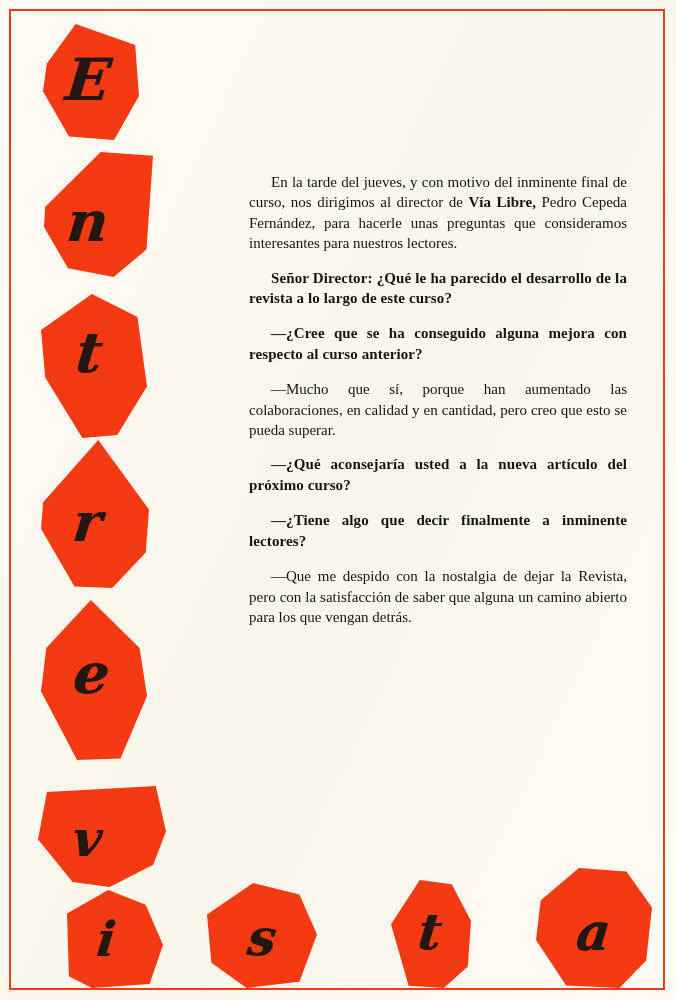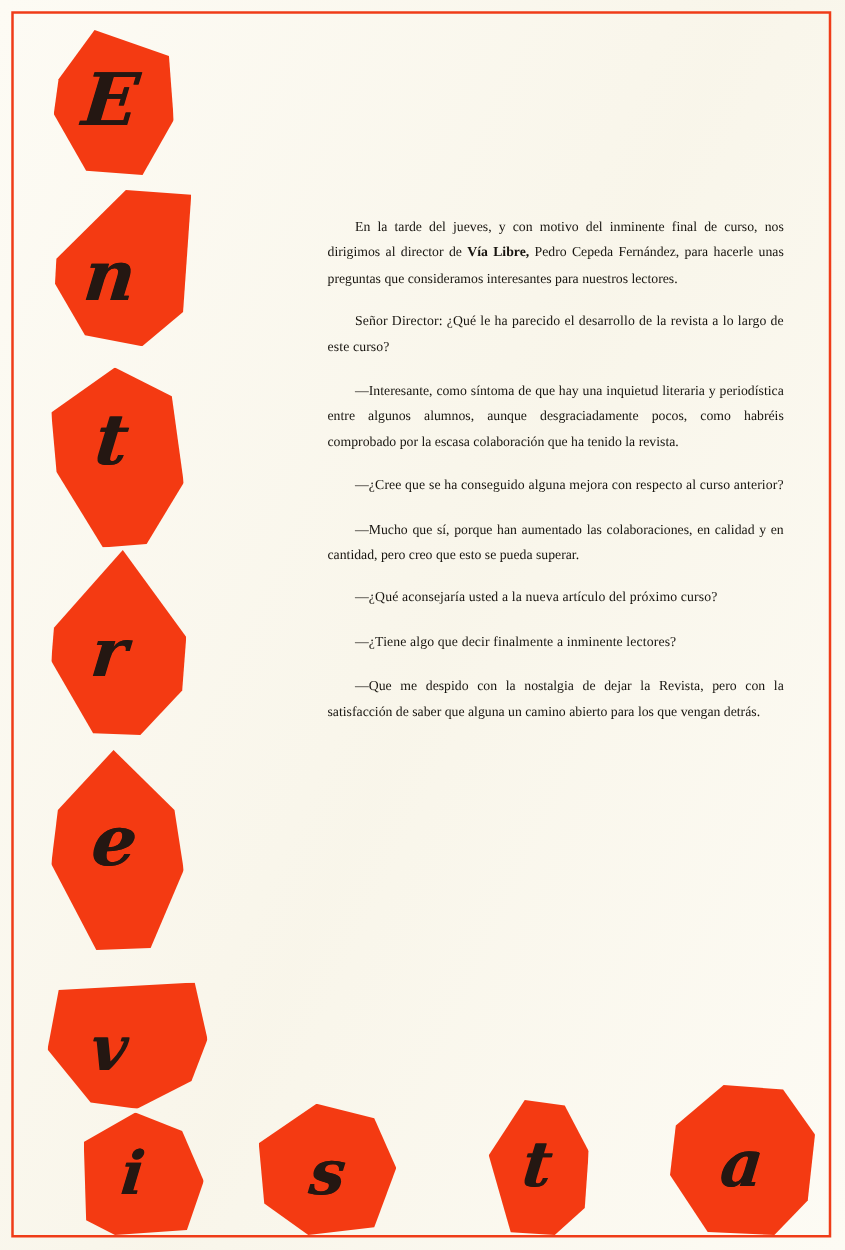--- a/index.html
+++ b/index.html
@@ -95,31 +95,31 @@
   .tile-a .glyph  { font-size: 52px; transform: skewX(-6deg) translate(0px, 4px); }
 
   
   .article {
     position: absolute;
     left: 245px;
     top: 172px;
     width: 382px;
   }
   .article p {
-    margin: 0 0 14px 17px;
-    font-size: 11px;
+    margin: 0 0 14px 4px;
+    font-size: 15px;
     line-height: 20.4px;
     color: #17140f;
     text-align: justify;
     text-indent: 22px;
     -webkit-hyphens: none;
     hyphens: none;
   }
   .article p.q {
-    font-weight: 400;
+    font-weight: 700;
     letter-spacing: 0.1px;
     margin-bottom: 15px;
   }
   .article p.tail {
     margin-top: 20px;
   }
   .article b { font-weight: 700; }
 </style>
 </head>
 <body>
@@ -156,21 +156,20 @@
     <span class="glyph">t</span>
   </div>
   <div class="tile tile-a">
     <span class="glyph">a</span>
   </div>
 
   <div class="article">
     <p><span>En la tarde del jueves, y con motivo del inminente final de curso, nos dirigimos al director de </span><b>Vía Libre,</b><span> Pedro Cepeda Fernández, para hacerle unas preguntas que consideramos interesantes para nuestros lectores.</span></p>
 
     <p class="q">Señor Director: ¿Qué le ha parecido el desarrollo de la revista a lo largo de este curso?</p>
-    <p>—Interesante, como síntoma de que hay una inquietud literaria y periodística entre algunos alumnos, aunque desgraciadamente pocos, como habréis comprobado por la escasa colaboración que ha tenido la revista.</p>
 
     <p class="q">—¿Cree que se ha conseguido alguna mejora con respecto al curso anterior?</p>
     <p>—Mucho que sí, porque han aumentado las colaboraciones, en calidad y en cantidad, pero creo que esto se pueda superar.</p>
 
     <p class="q">—¿Qué aconsejaría usted a la nueva artículo del próximo curso?</p>
 
     <p class="q">—¿Tiene algo que decir finalmente a inminente lectores?</p>
     <p>—Que me despido con la nostalgia de dejar la Revista, pero con la satisfacción de saber que alguna un camino abierto para los que vengan detrás.</p>
 
   </div>

